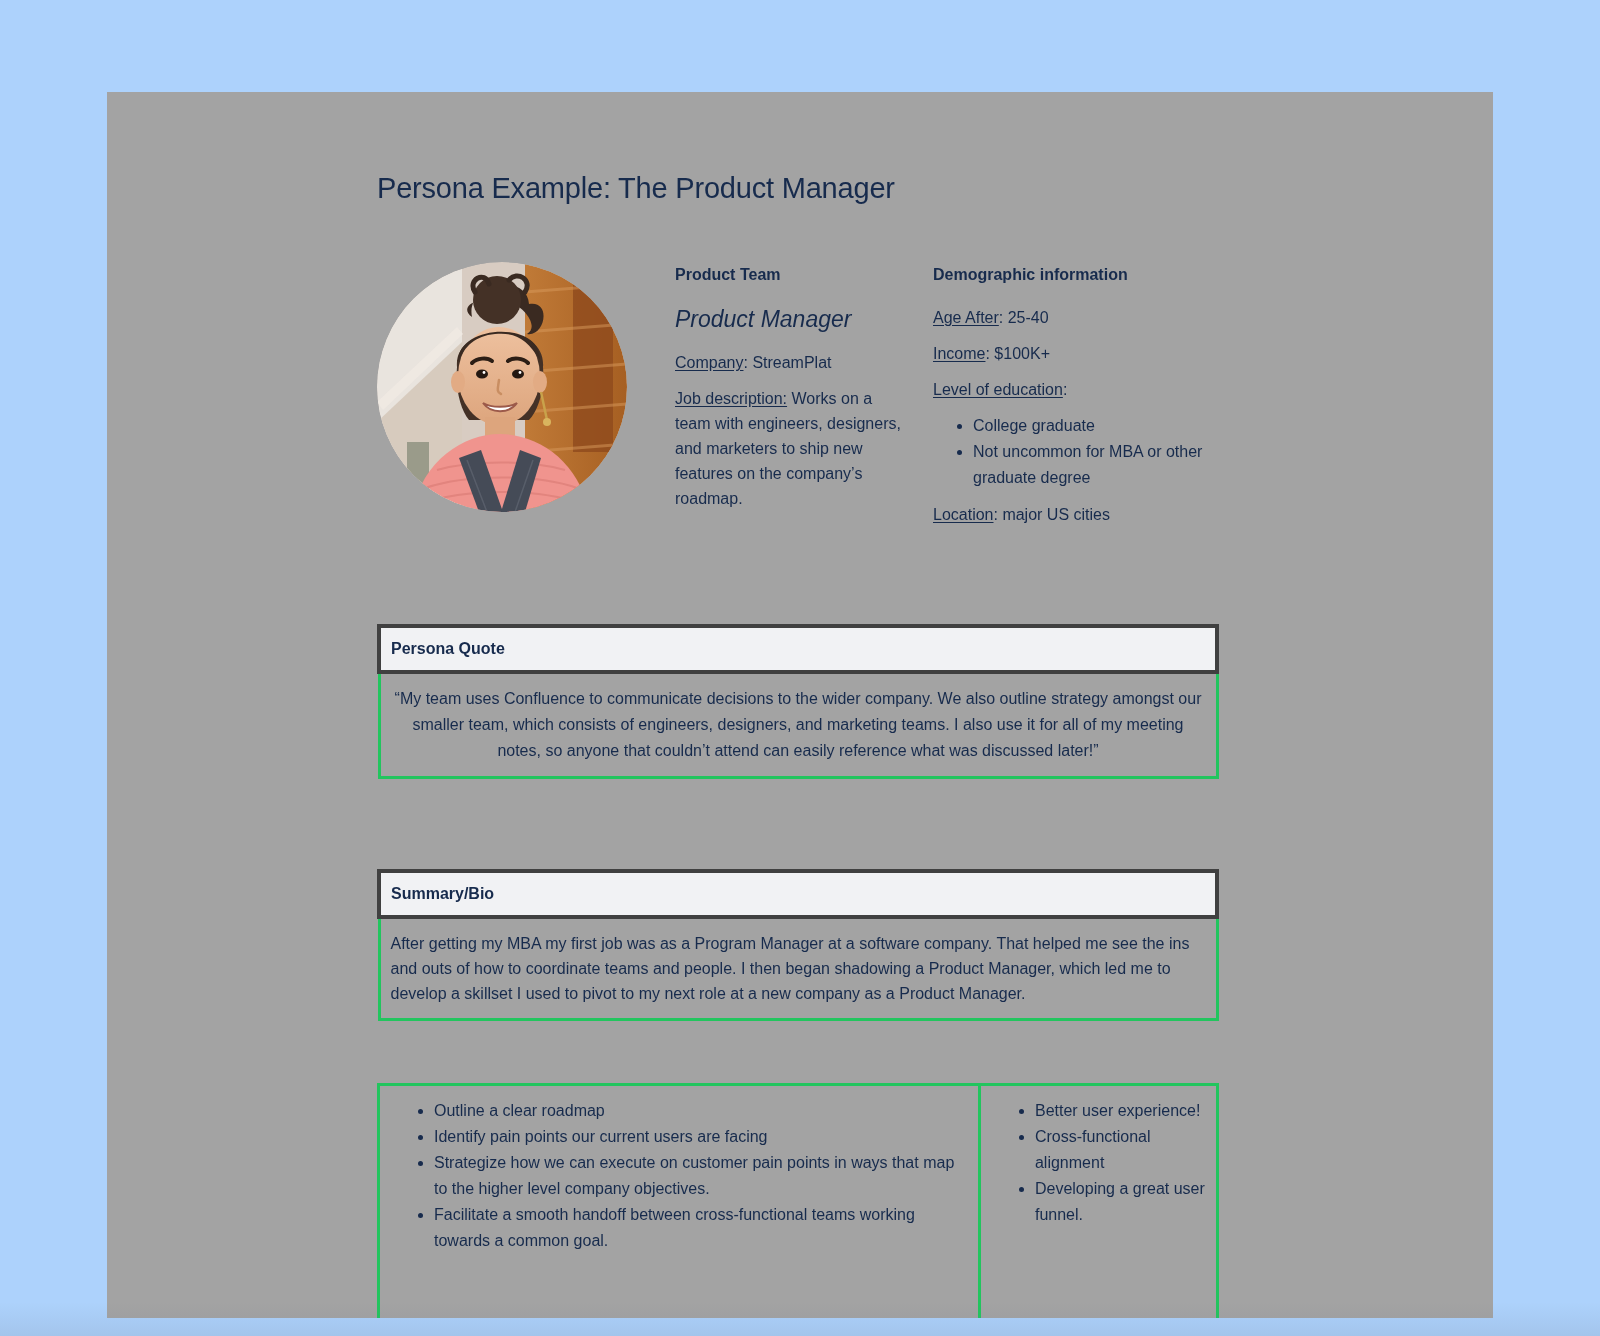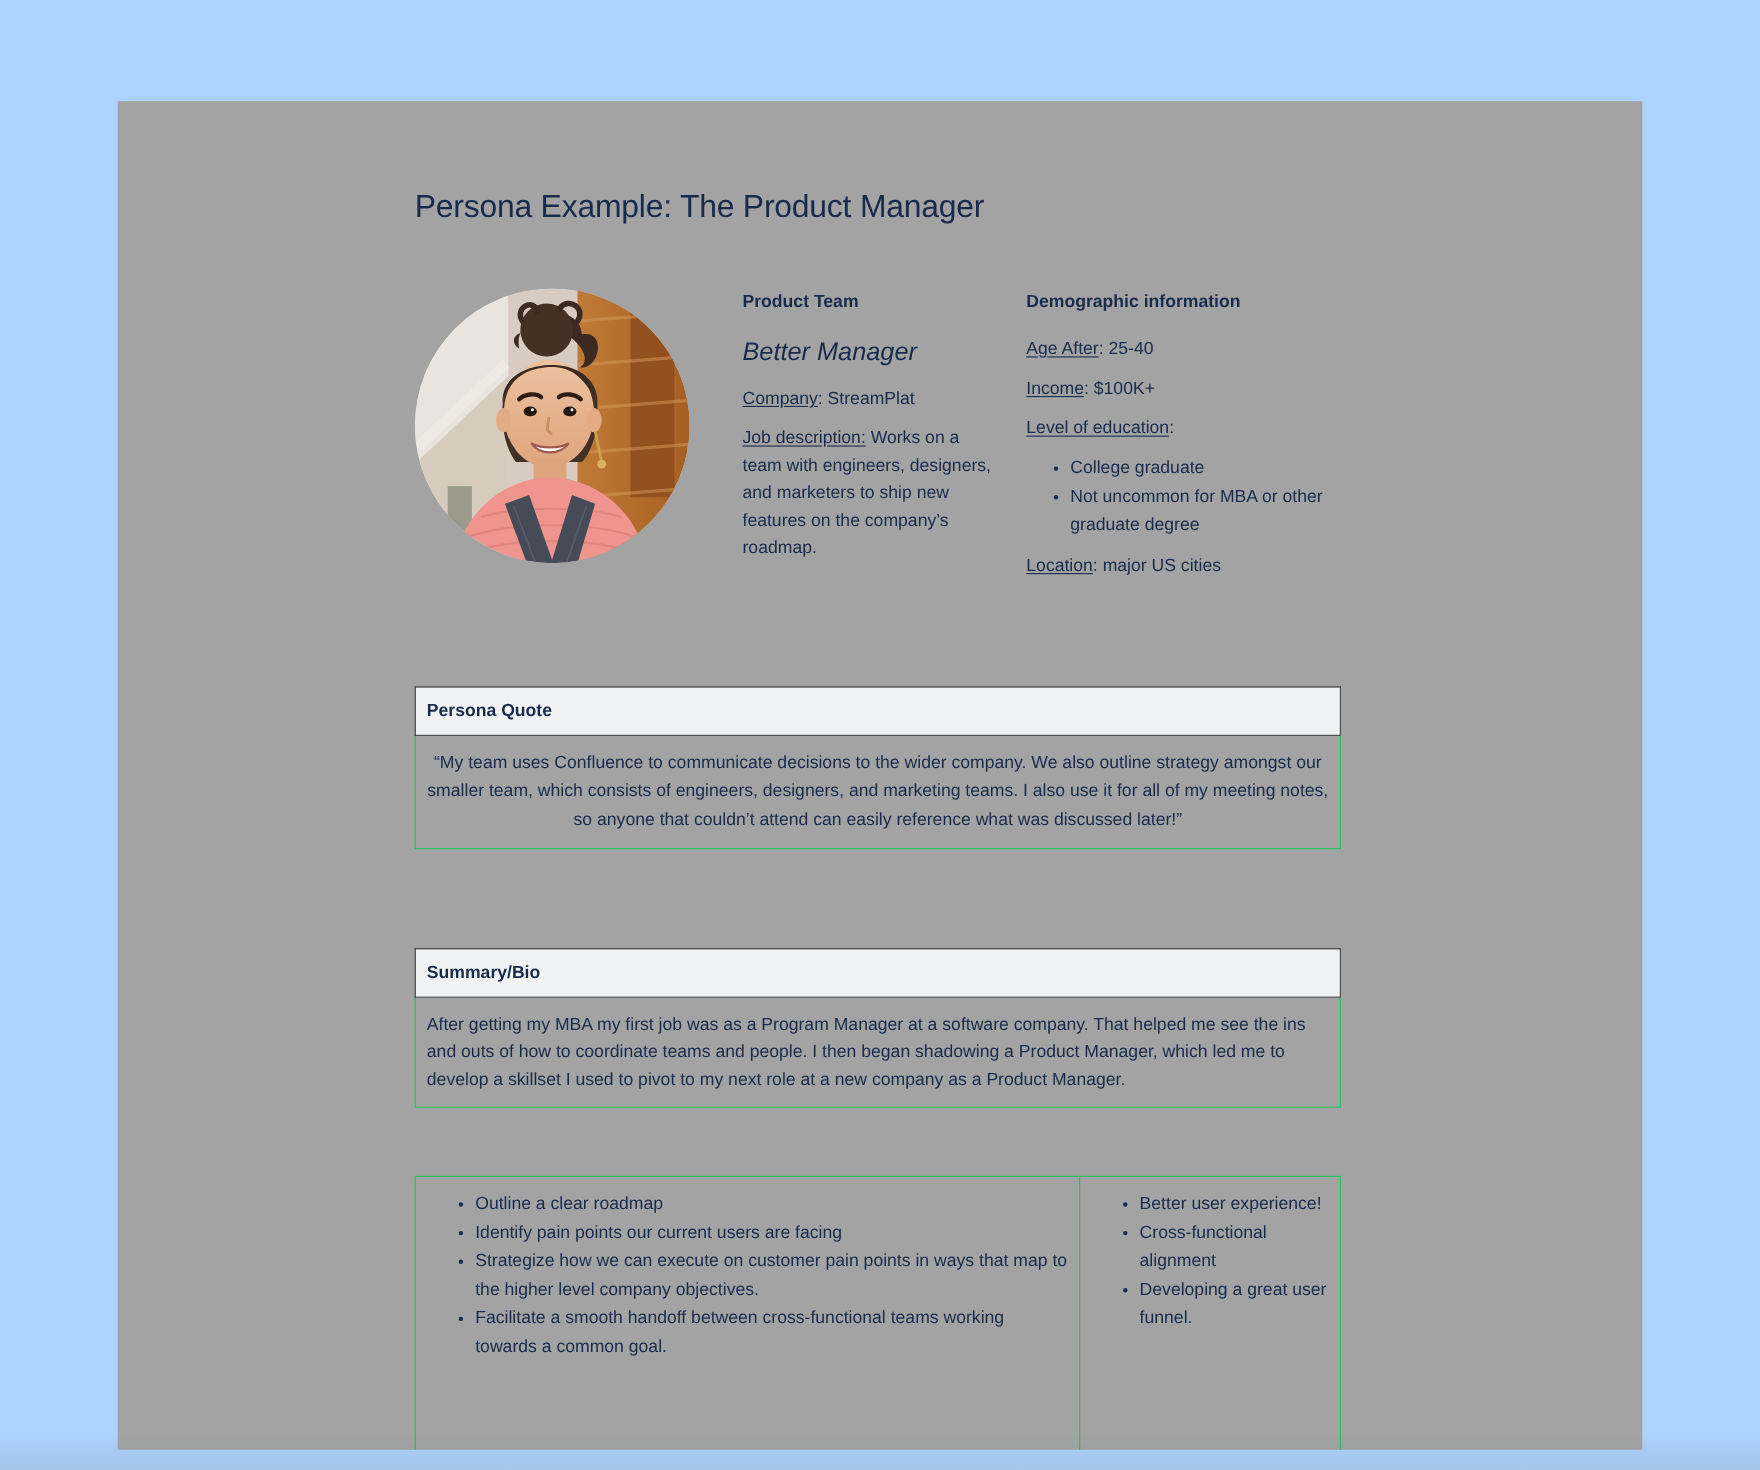--- a/index.html
+++ b/index.html
@@ -61,28 +61,28 @@
   }
   
   .tbl {
     width: 842px;
     border-collapse: collapse;
     border: 1px solid #C7CCD6;
     color: #172B4D;
   }
   .tbl th {
     background: #F1F2F4;
-    border: 1px solid #404040;
+    border: 4px solid #404040;
     text-align: left;
     font-size: 16px; font-weight: 700;
     padding: 12px 10px;
     height: 44px;
   }
   .tbl td {
-    border: 1px solid #22c55e;
+    border: 3px solid #22c55e;
     vertical-align: top;
     font-size: 16px;
     padding: 12px 10px;
   }
   .quote-tbl { margin-top: 86px; }
   .quote-cell {
     text-align: center;
     font-size: 21px;
     line-height: 26px;
     padding: 13px 12px 15px 12px;
@@ -191,21 +191,21 @@
             <g stroke="#5d636f" stroke-width="1.5" opacity="0.8">
               <line x1="90" y1="198" x2="110" y2="250"></line>
               <line x1="156" y1="198" x2="138" y2="250"></line>
             </g>
           </g>
         </svg>
       </div>
 
       <div class="col-role">
         <div class="sec-heading">Product Team</div>
-        <div class="role-title">Better Manager</div>
+        <div class="role-title">Product Manager</div>
         <div class="body-line"><span class="u">Company</span><span>: StreamPlat</span></div>
         <div class="body-par"><span class="u">Job description:</span><span> Works on a team with engineers, designers, and marketers to ship new features on the company’s roadmap.</span></div>
       </div>
 
       <div class="col-demo">
         <div class="sec-heading">Demographic information</div>
         <div class="body-line"><span class="u">Age After</span><span>: 25-40</span></div>
         <div class="body-line"><span class="u">Income</span><span>: $100K+</span></div>
         <div class="body-line"><span class="u">Level of education</span><span>:</span></div>
         <ul class="demo-list">

